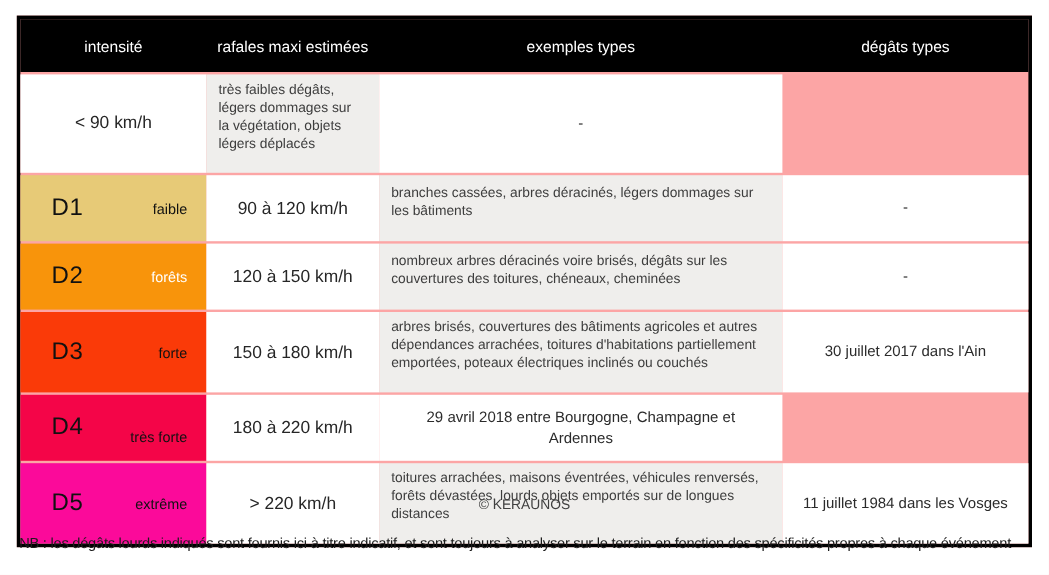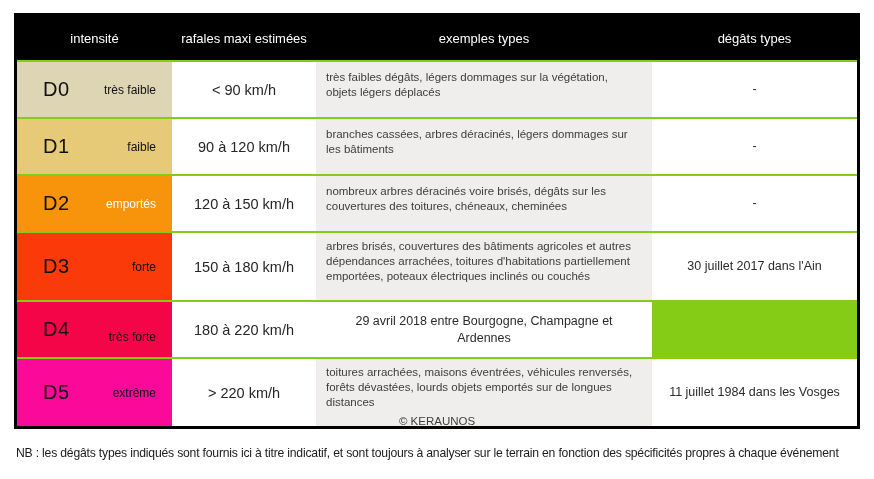--- a/index.html
+++ b/index.html
@@ -7,21 +7,21 @@
   body {
     width: 874px; height: 479px;
     font-family: "Liberation Sans", sans-serif;
     position: relative; overflow: hidden;
     color: #1f1f1f;
   }
   .table {
     position: absolute; left: 14px; top: 13px;
     width: 846px;
     border: 3px solid #000;
-    background: #84cc16;
+    background: #fca5a5;
     display: grid;
     grid-template-rows: auto;
     row-gap: 2px;
   }
   .hdr, .row {
     display: grid;
     grid-template-columns: 155px 144px 336px 205px;
   }
   .hdr {
     background: #000; color: #fff;
@@ -68,43 +68,39 @@
 
 <div class="table">
   <div class="hdr">
     <div class="hcell">intensité</div>
     <div class="hcell">rafales maxi estimées</div>
     <div class="hcell">exemples types</div>
     <div class="hcell">dégâts types</div>
   </div>
 
   <div class="row">
-    <div class="cell intensity" style="background-color: rgb(221, 213, 180);">
-      <span class="code">D0</span>
-      <span class="iname" style="color: rgb(17, 17, 17);">très faible</span>
-    </div>
     <div class="cell gusts">&lt; 90 km/h</div>
     <div class="cell damage">très faibles dégâts, légers dommages sur la végétation, objets légers déplacés</div>
     <div class="cell example">-</div>
   </div>
 
   <div class="row">
     <div class="cell intensity" style="background-color: rgb(231, 202, 119);">
       <span class="code">D1</span>
       <span class="iname" style="color: rgb(17, 17, 17);">faible</span>
     </div>
     <div class="cell gusts">90 à 120 km/h</div>
     <div class="cell damage">branches cassées, arbres déracinés, légers dommages sur les bâtiments</div>
     <div class="cell example">-</div>
   </div>
 
   <div class="row">
     <div class="cell intensity" style="background-color: rgb(248, 148, 11);">
       <span class="code">D2</span>
-      <span class="iname" style="color: rgb(255, 255, 255);">emportés</span>
+      <span class="iname" style="color: rgb(255, 255, 255);">forêts</span>
     </div>
     <div class="cell gusts">120 à 150 km/h</div>
     <div class="cell damage">nombreux arbres déracinés voire brisés, dégâts sur les couvertures des toitures, chéneaux, cheminées</div>
     <div class="cell example">-</div>
   </div>
 
   <div class="row">
     <div class="cell intensity" style="background-color: rgb(250, 58, 8);">
       <span class="code">D3</span>
       <span class="iname" style="color: rgb(17, 17, 17); text-align: center;">forte</span>
@@ -128,13 +124,13 @@
       <span class="code">D5</span>
       <span class="iname" style="color: rgb(17, 17, 17);">extrême</span>
     </div>
     <div class="cell gusts">&gt; 220 km/h</div>
     <div class="cell damage">toitures arrachées, maisons éventrées, véhicules renversés, forêts dévastées, lourds objets emportés sur de longues distances</div>
     <div class="cell example">11 juillet 1984 dans les Vosges</div>
   </div>
 </div>
 
 <div class="credit">© KERAUNOS</div>
-<div class="note">NB : les dégâts types indiqués sont fournis ici à titre indicatif, et sont toujours à analyser sur le terrain en fonction des spécificités propres à chaque événement</div>
+<div class="note">NB : les dégâts lourds indiqués sont fournis ici à titre indicatif, et sont toujours à analyser sur le terrain en fonction des spécificités propres à chaque événement</div>
 
 </body></html>

